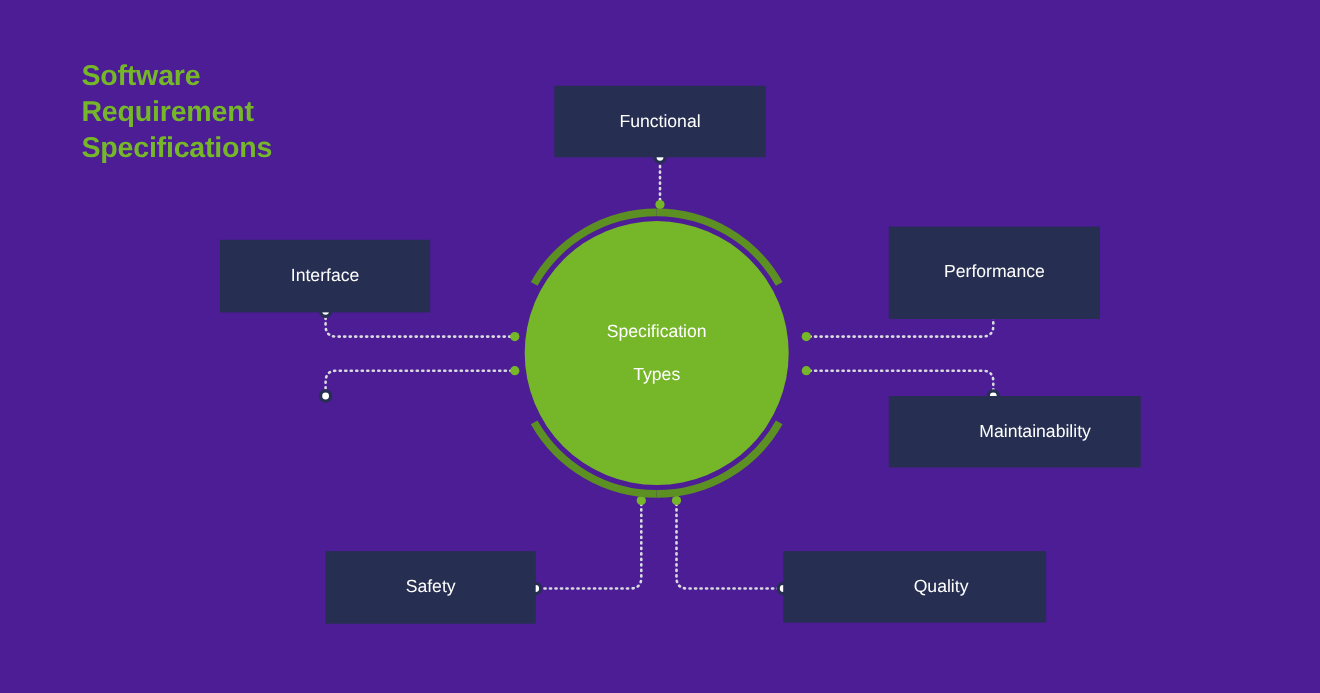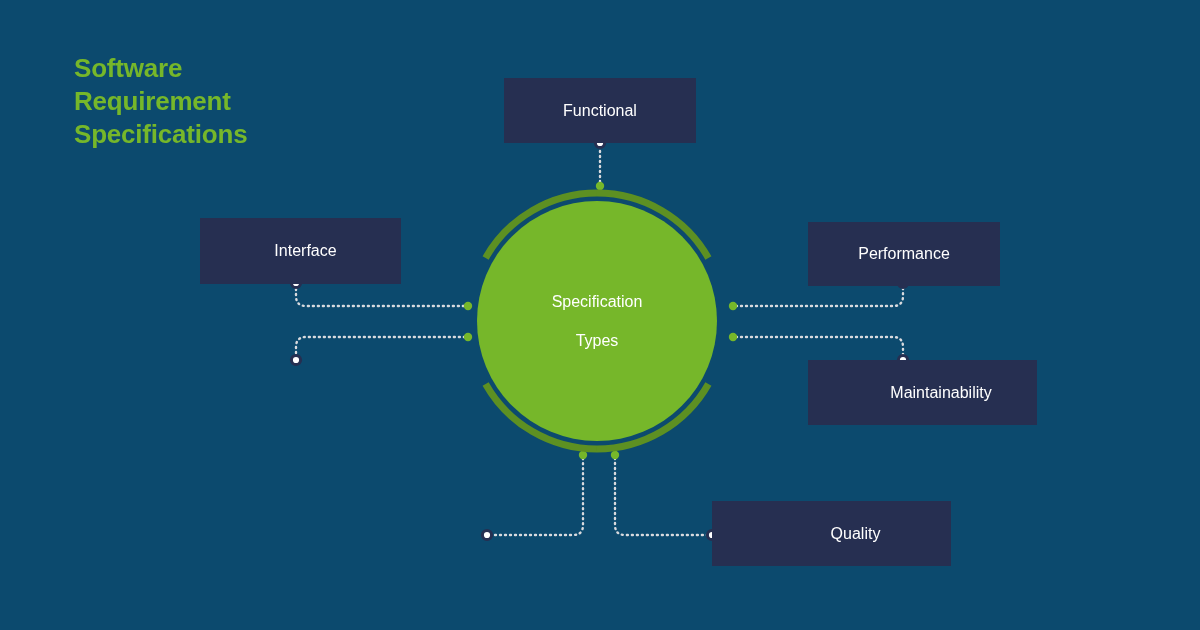--- a/index.html
+++ b/index.html
@@ -10,21 +10,21 @@
   body {
     width: 1200px;
     height: 630px;
     font-family: "Liberation Sans", sans-serif;
     overflow: hidden;
   }
   #canvas {
     position: relative;
     width: 1200px;
     height: 630px;
-    background: #0c4a6e;
+    background: #4c1d95;
   }
 
   
   #title {
     position: absolute;
     left: 74px;
     top: 52px;
     width: 260px;
     font-size: 26px;
     line-height: 33px;
@@ -86,22 +86,22 @@
     z-index: 4;
   }
   .node-label {
     color: #ffffff;
     font-size: 16px;
     text-align: right;
     white-space: nowrap;
   }
 
   .n-functional      { left: 504px; top: 78px;  width: 192px; height: 65px; }
-  .n-interface       { left: 200px; top: 218px; width: 191px; height: 66px; padding-left: 10px; }
-  .n-performance     { left: 808px; top: 222px; width: 192px; height: 64px; }
+  .n-interface       { left: 200px; top: 218px; width: 191px; height: 66px; }
+  .n-performance     { left: 808px; top: 206px; width: 192px; height: 84px; }
   .n-reliability     { left: 200px; top: 360px; width: 191px; height: 65px; }
   .n-maintainability { left: 808px; top: 360px; width: 192px; height: 65px; padding-left: 37px; }
   .n-safety          { left: 296px; top: 501px; width: 191px; height: 66px; }
   .n-quality         { left: 712px; top: 501px; width: 191px; height: 65px; padding-left: 48px; }
 </style>
 </head>
 <body>
 
 <div id="canvas">
 
@@ -172,18 +172,21 @@
 
   <div class="node n-performance">
     <span class="node-label">Performance</span>
   </div>
 
 
   <div class="node n-maintainability">
     <span class="node-label">Maintainability</span>
   </div>
 
+  <div class="node n-safety">
+    <span class="node-label">Safety</span>
+  </div>
 
   <div class="node n-quality">
     <span class="node-label">Quality</span>
   </div>
 
 </div>
 
 </body></html>

